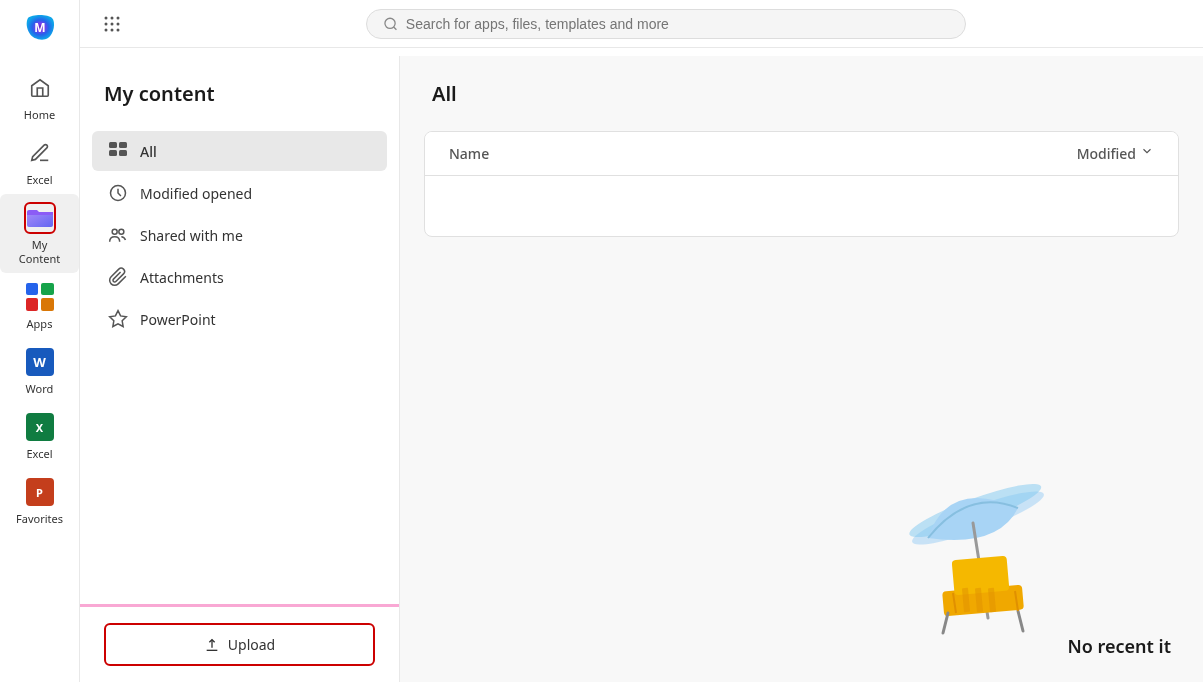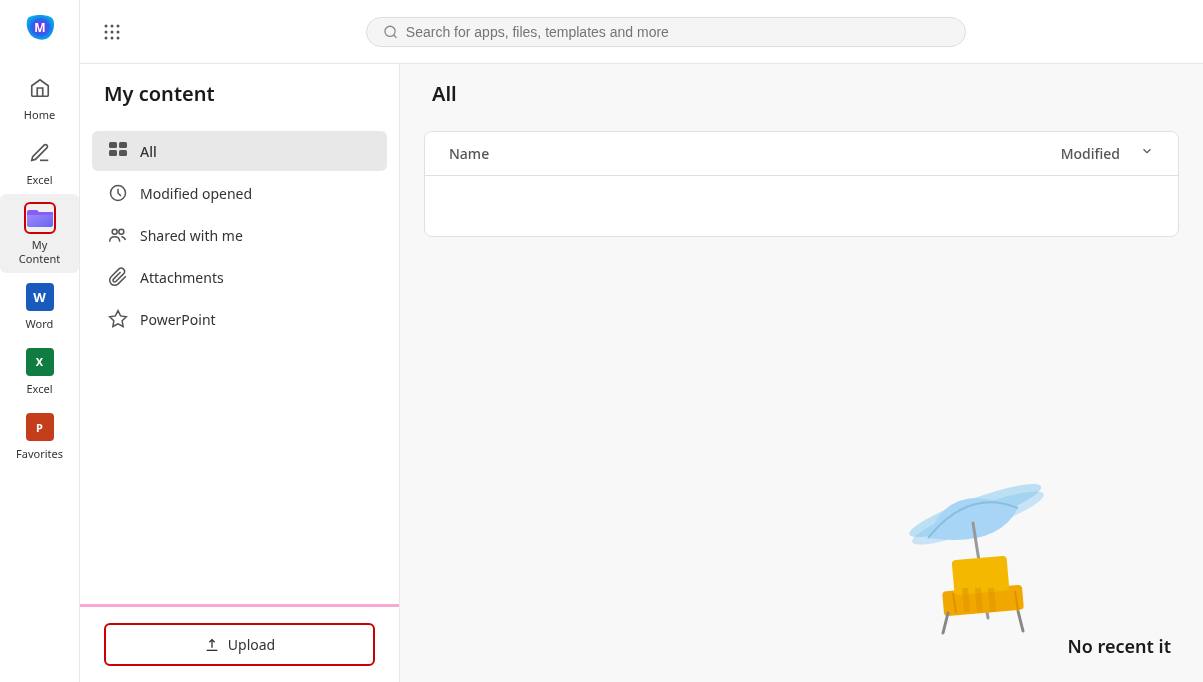--- a/index.html
+++ b/index.html
@@ -72,21 +72,21 @@
       text-align: center;
       line-height: 1.2;
     }
 
     
     .topbar {
       position: absolute;
       top: 0;
       left: 80px;
       right: 0;
-      height: 64px;
+      height: 48px;
       background: #fff;
       border-bottom: 1px solid #e8e8e8;
       display: flex;
       align-items: center;
       padding: 0 16px;
       z-index: 5;
     }
 
     .topbar-grid-icon {
       width: 32px;
@@ -245,21 +245,21 @@
       color: #555;
       font-weight: 500;
     }
 
     .table-col-modified {
       font-size: 14px;
       color: #555;
       font-weight: 500;
       display: flex;
       align-items: flex-start;
-      gap: 20px;
+      gap: 4px;
     }
 
     .empty-state {
       flex: 1;
       display: flex;
       flex-direction: row;
       align-items: flex-end;
       justify-content: flex-end;
       padding: 0 32px 24px 0;
     }
@@ -390,20 +390,31 @@
             <stop offset="100%" stop-color="#6366f1"></stop>
           </linearGradient>
         </defs>
         <rect x="0" y="5" width="26" height="15" rx="2" fill="url(#folderGrad)"></rect>
         <path d="M0 8 L0 5 C0 3.9 0.9 3 2 3 L10 3 L12 5 L26 5 L26 8 Z" fill="#8b5cf6"></path>
       </svg>
     </div>
     <span class="sidebar-item-label">My Content</span>
   </div>
 
+  <div class="sidebar-item">
+    <div class="icon-area">
+      <div class="apps-icon">
+        <div class="apps-icon-cell" style="background:#2563eb;"></div>
+        <div class="apps-icon-cell" style="background:#16a34a;"></div>
+        <div class="apps-icon-cell" style="background:#dc2626;"></div>
+        <div class="apps-icon-cell" style="background:#d97706;"></div>
+      </div>
+    </div>
+    <span class="sidebar-item-label">Apps</span>
+  </div>
 
   <div class="sidebar-item">
     <div class="icon-area">
       <div class="word-icon">W</div>
     </div>
     <span class="sidebar-item-label">Word</span>
   </div>
 
   <div class="sidebar-item">
     <div class="icon-area">

